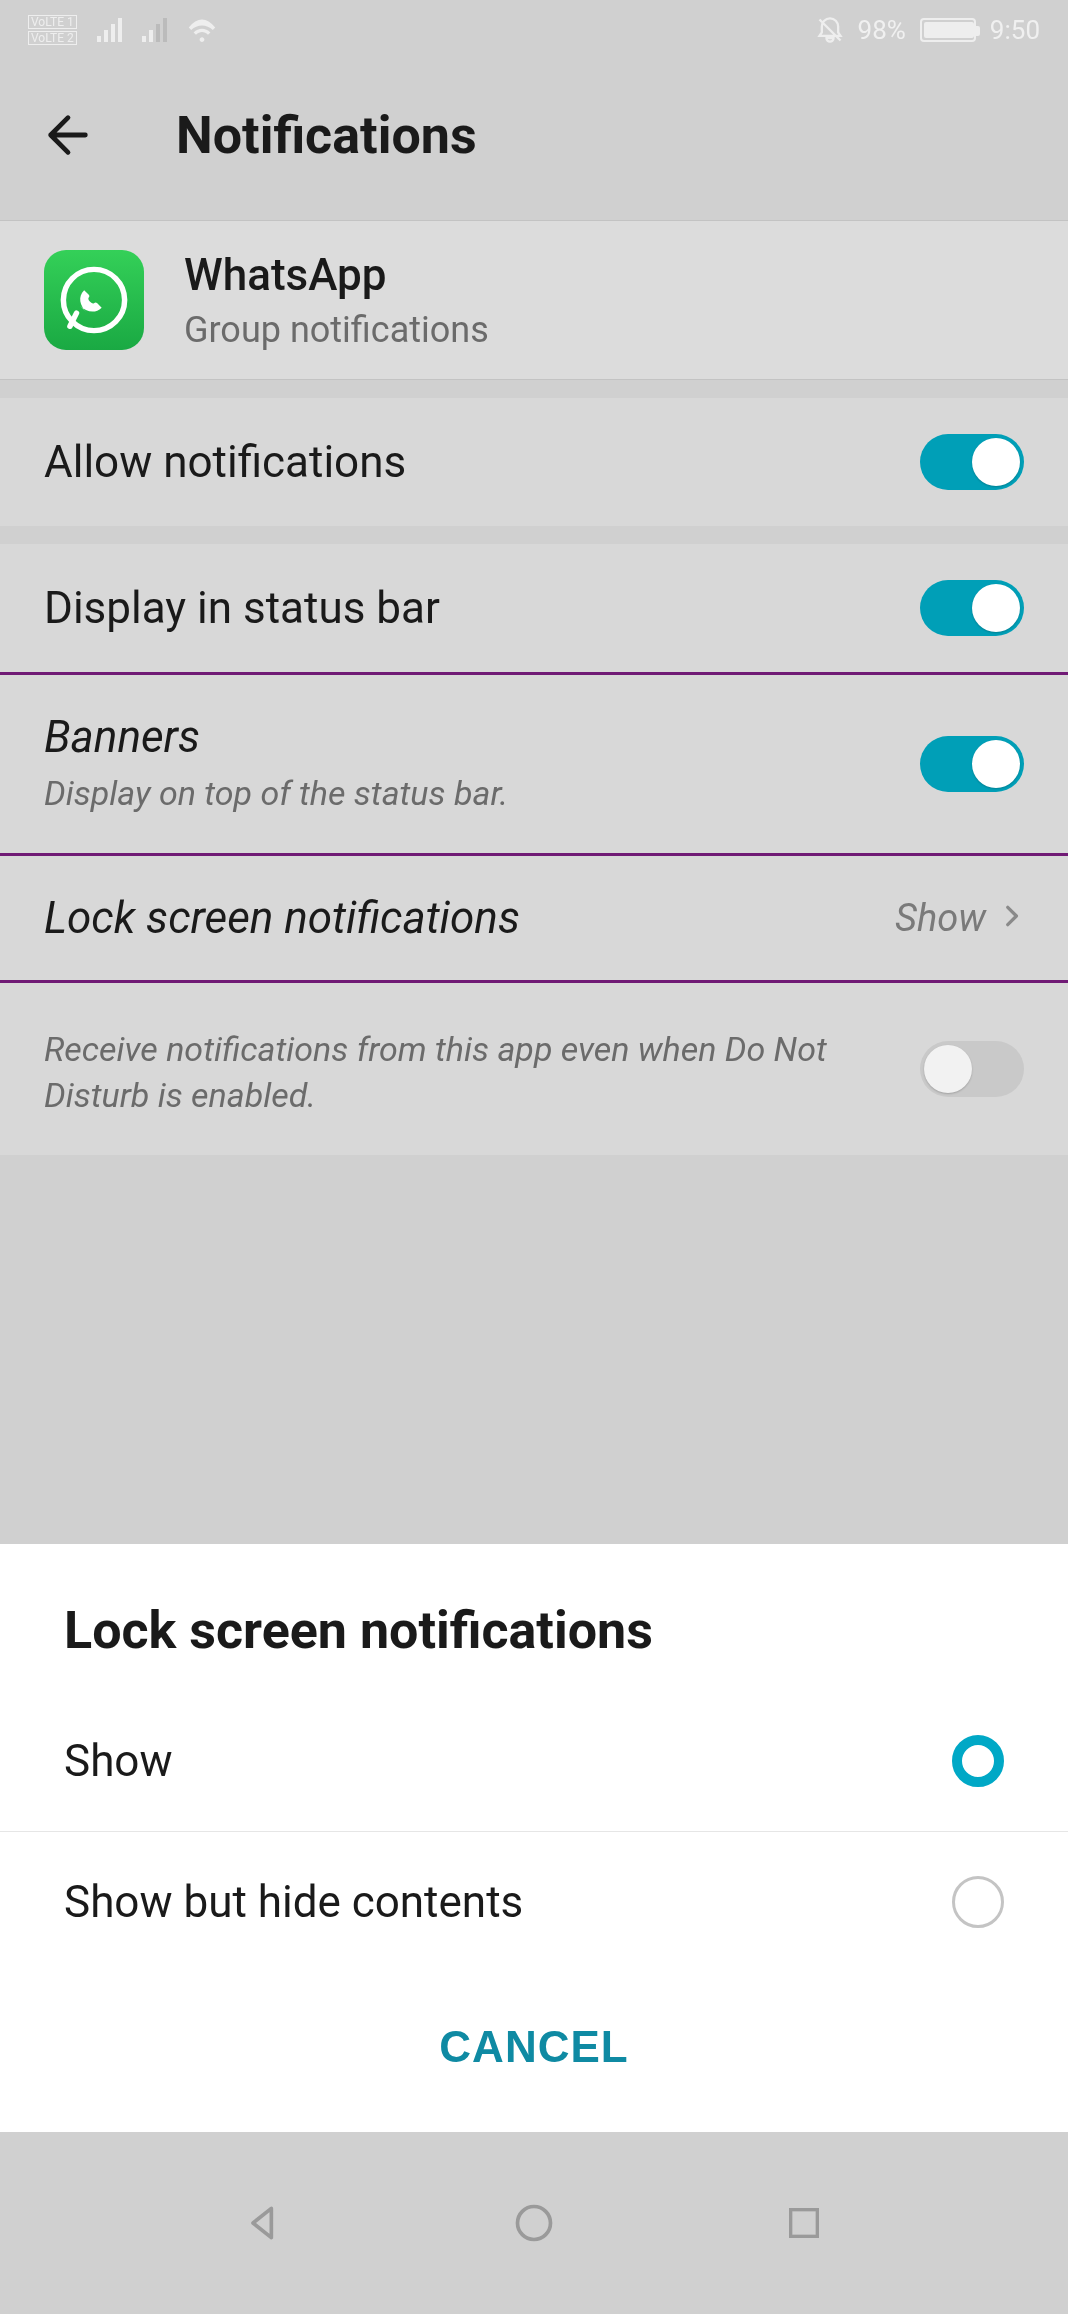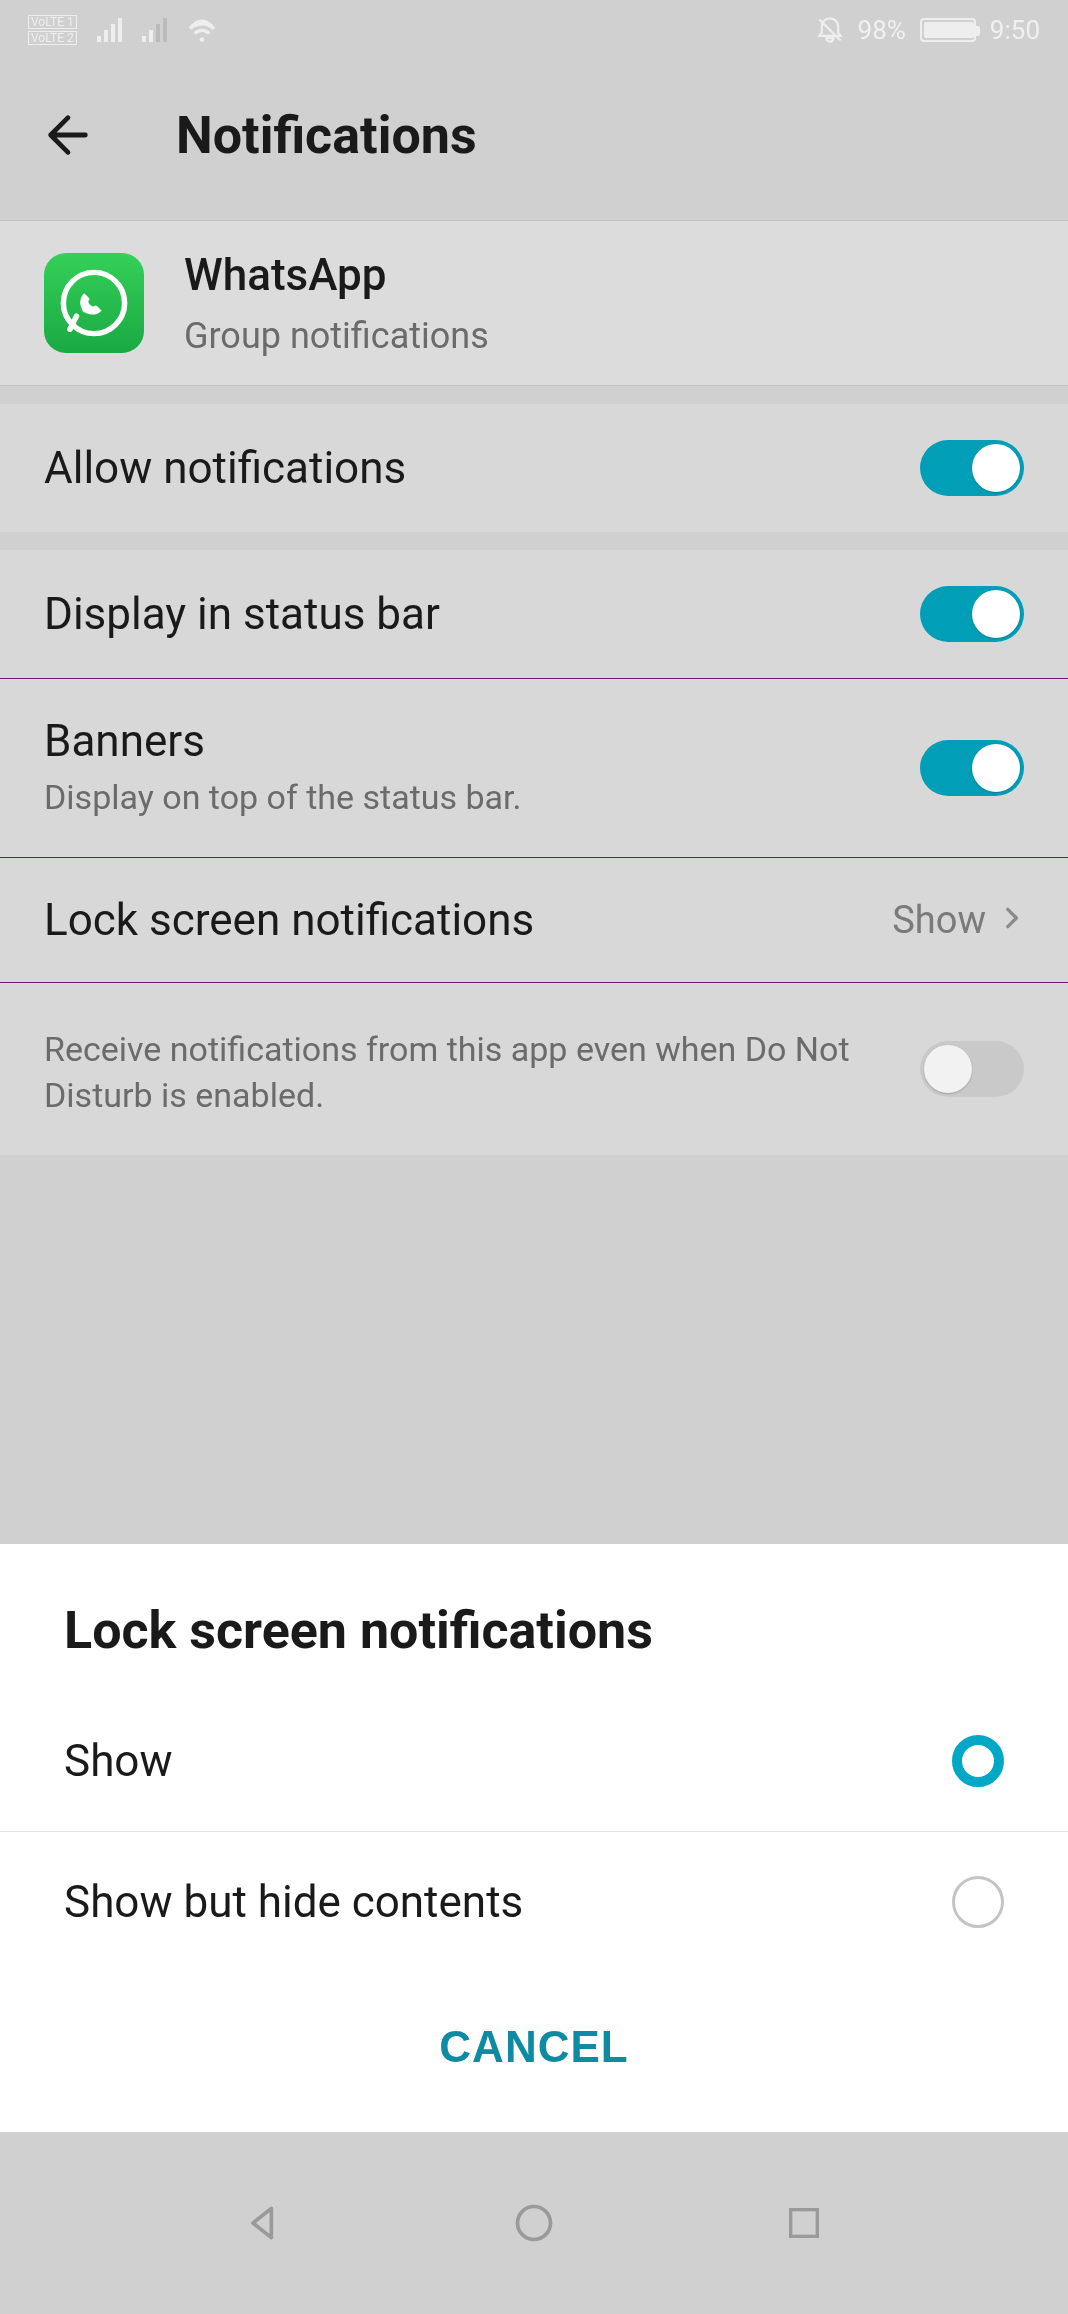--- a/index.html
+++ b/index.html
@@ -25,28 +25,28 @@
   
   .header { height: 150px; display:flex; align-items:center; padding:0 40px; gap: 80px; }
   .back-arrow { width:56px; height:56px; display:flex; align-items:center; justify-content:center; }
   .header-title { font-size: 52px; font-weight:700; color:#1a1a1a; }
 
   
   .app-row { background:#dcdcdc; border-top:1px solid #c3c3c3; border-bottom:1px solid #c3c3c3; padding:28px 44px; display:flex; align-items:center; gap:40px; margin-top:10px; }
   .app-icon { width:100px; height:100px; border-radius:22px; background:linear-gradient(#34d058,#1aa943); display:flex; align-items:center; justify-content:center; }
   .app-icon svg { width:70px; height:70px; }
   .app-text .app-name { font-size: 44px; color:#1a1a1a; font-weight:500; }
-  .app-text .app-sub { font-size: 36px; color:#6b6b6b; margin-top:14px; }
+  .app-text .app-sub { font-size: 36px; color:#6b6b6b; margin-top:8px; }
 
   .gap { height:18px; }
 
   
   .section { background:#d8d8d8; }
   .row { padding:36px 44px; display:flex; align-items:center; justify-content:space-between; gap:28px; }
-  .row + .row { border-top:1px solid #701a75; }
+  .row + .row { border-top:3px solid #701a75;font-style:italic; }
   .row .label-main { font-size:44px; color:#1a1a1a; }
   .row .label-sub { font-size:34px; color:#6b6b6b; margin-top:8px; line-height:1.35; }
   .row .left { flex:1; }
   .row .right { display:flex; align-items:center; gap:12px; }
   .value-text { font-size:38px; color:#7a7a7a; }
   .chevron { color:#7a7a7a; }
 
   
   .toggle { width:104px; height:56px; border-radius:28px; position:relative; }
   .toggle .knob { position:absolute; top:4px; width:48px; height:48px; border-radius:50%; background:#fff; box-shadow:0 1px 2px rgba(0,0,0,.2); }

